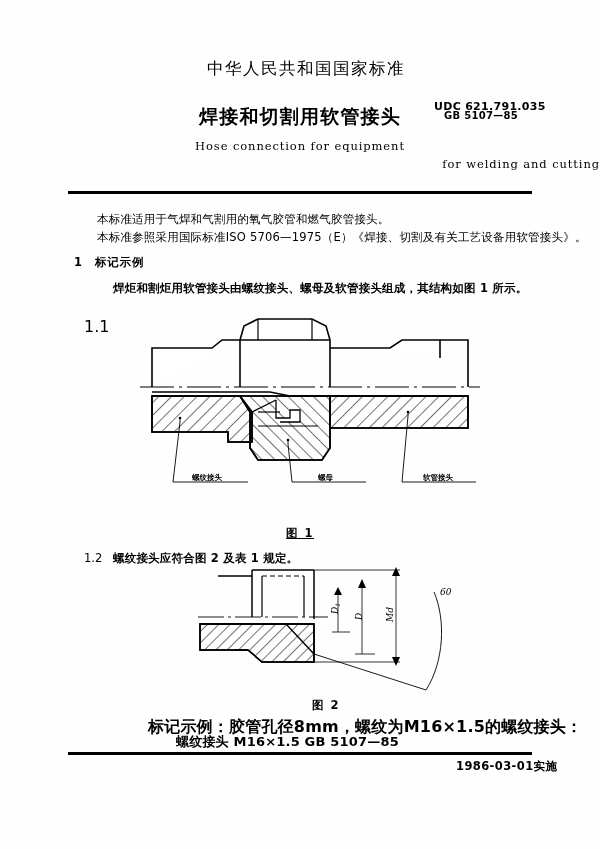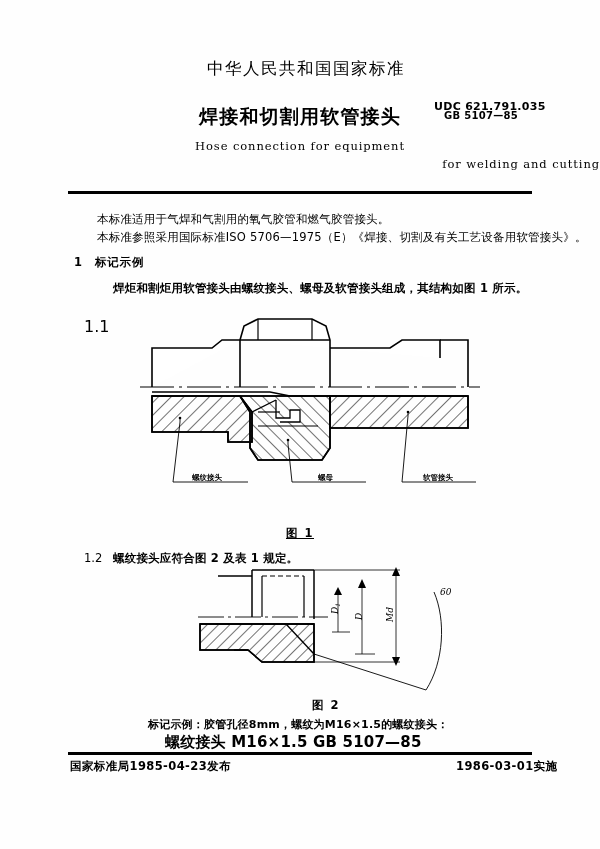--- a/index.html
+++ b/index.html
@@ -149,30 +149,30 @@
     text-align: center;
     width: 80px;
   }
   .fig1-cap { left: 260px; top: 526px; text-decoration: underline; }
   .fig2-cap { left: 260px; top: 698px; text-align: right; }
 
   .mark-l1 {
     position: absolute;
     left: 148px;
     top: 717px;
-    font-size: 11px;
+    font-size: 16px;
     font-weight: bold;
     letter-spacing: 0.2px;
     white-space: nowrap;
   }
   .mark-l2 {
     position: absolute;
-    left: 165px;
+    left: 176px;
     top: 733px;
-    font-size: 15px;
+    font-size: 13px;
     font-weight: bold;
     letter-spacing: 0.2px;
     white-space: nowrap;
   }
 
   
   .rule-bot {
     position: absolute;
     left: 68px;
     top: 752px;
@@ -382,16 +382,15 @@
       <text class="lbl-dim" x="250" y="33" font-style="normal" font-size="7">60</text>
     </svg>
   </div>
 
   <div class="fig-cap fig2-cap">图 2</div>
 
   <div class="mark-l1">标记示例：胶管孔径8mm，螺纹为M16×1.5的螺纹接头：</div>
   <div class="mark-l2">螺纹接头   M16×1.5   GB 5107—85</div>
 
   <div class="rule-bot"></div>
-  <div class="foot-left">国家标准局1985-04-23发布</div>
   <div class="foot-right">1986-03-01实施</div>
 
 </div>
 
 </body></html>

